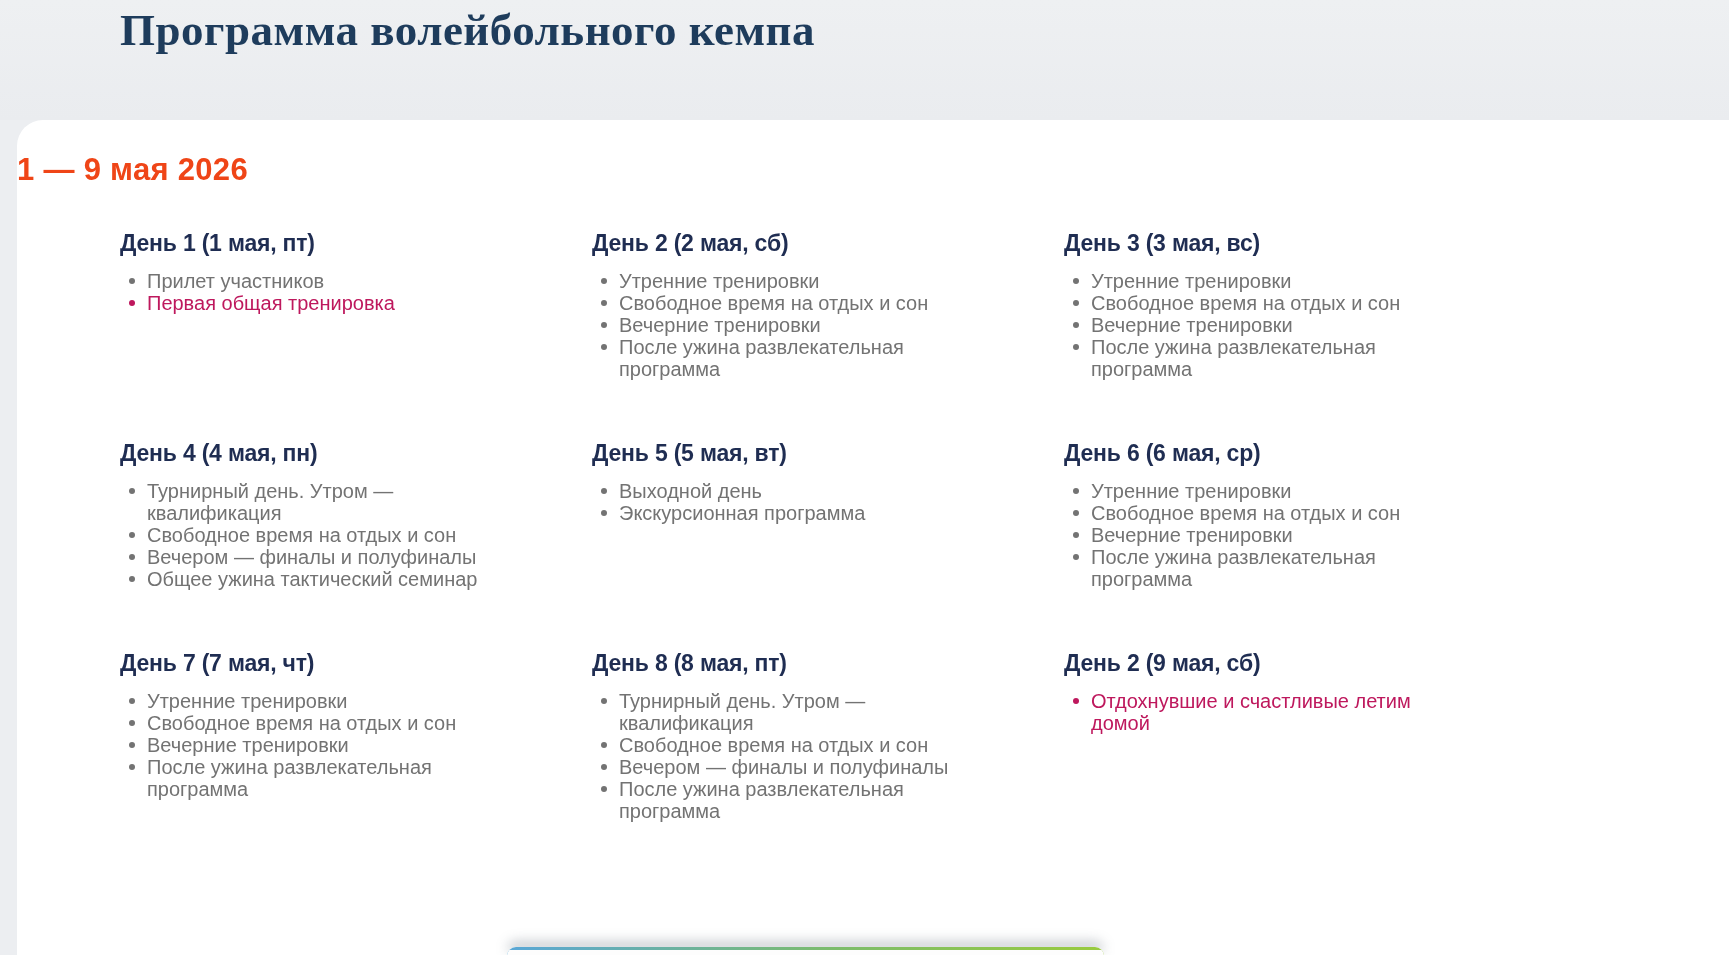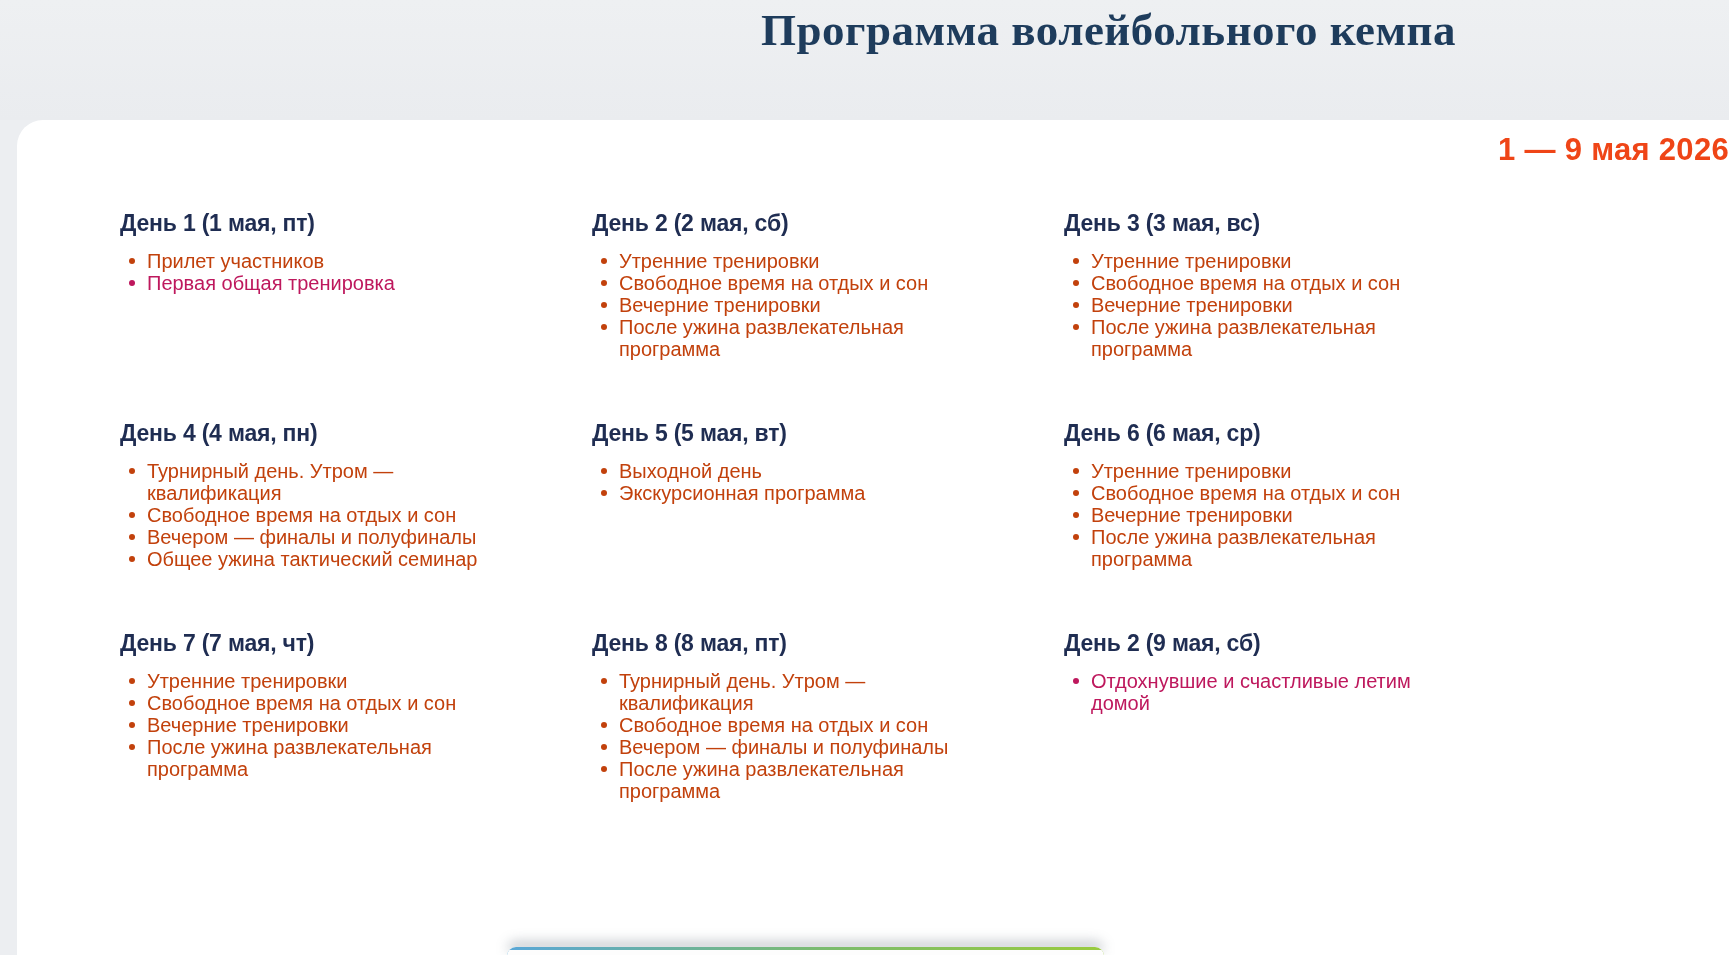--- a/index.html
+++ b/index.html
@@ -21,41 +21,41 @@
     background: linear-gradient(#eef0f2, #eaecef);
   }
   .content-col {
     width: 1336px;
     margin-left: 120px;
     position: relative;
   }
   .page-title {
     margin: 0;
     padding-top: 2px;
-    text-align: right;
+    text-align: left;
     font-family: "Liberation Serif", serif;
     font-weight: 700;
     font-size: 45px;
     line-height: 56px;
     letter-spacing: 0.5px;
     color: #1e3c5c;
   }
   .card {
     position: absolute;
     top: 120px;
     left: 17px;
     right: 0;
     bottom: 0;
     background: #ffffff;
     border-top-left-radius: 26px;
   }
   .date-heading {
     margin: 0;
-    padding-top: 12px;
-    text-align: right;
+    padding-top: 32px;
+    text-align: left;
     font-size: 31px;
     line-height: 36px;
     font-weight: 800;
     letter-spacing: 0.3px;
     color: #ef4517;
   }
   .days-grid {
     display: grid;
     grid-template-columns: repeat(3, 1fr);
     column-gap: 80px;
@@ -76,21 +76,21 @@
   .day-activities {
     margin: 0;
     padding: 0;
     list-style: none;
   }
   .day-activities li {
     position: relative;
     padding-left: 27px;
     font-size: 20px;
     line-height: 22px;
-    color: #c2410c;
+    color: #737373;
   }
   .day-activities li::before {
     content: "";
     position: absolute;
     left: 9px;
     top: 8px;
     width: 6px;
     height: 6px;
     border-radius: 50%;
     background: currentColor;

